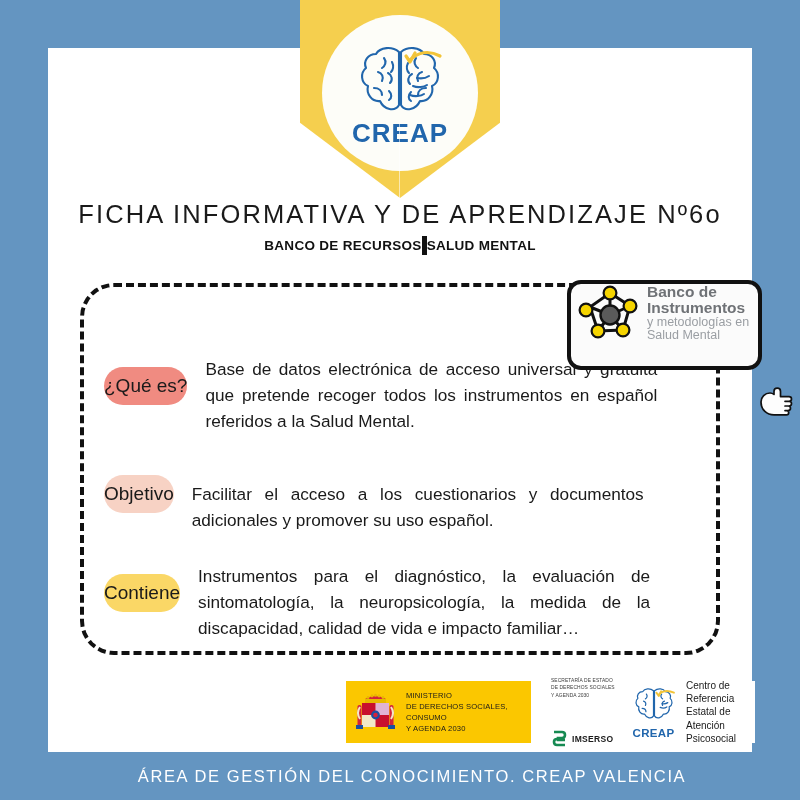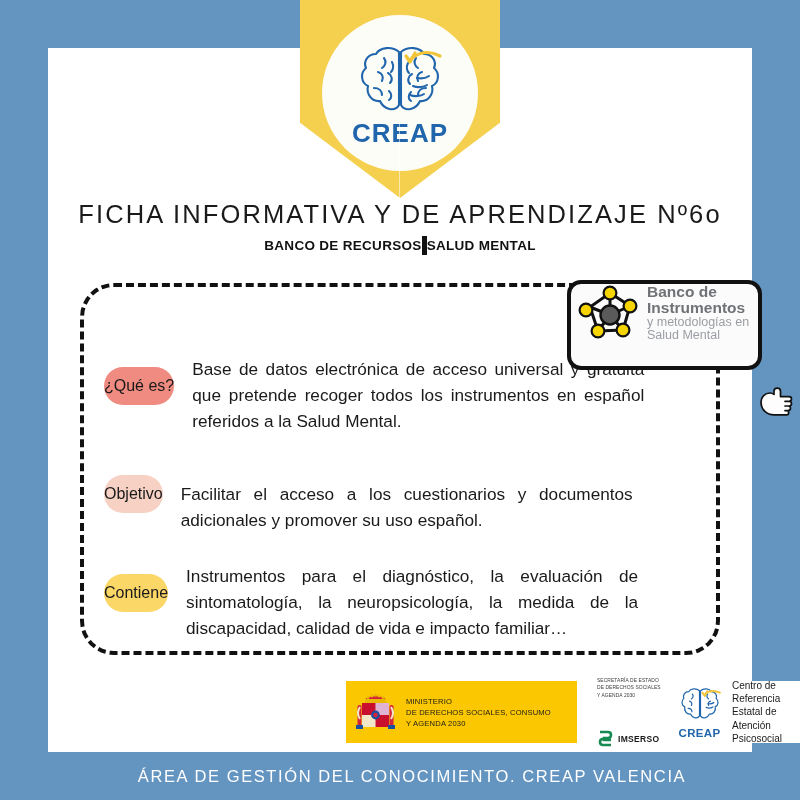--- a/index.html
+++ b/index.html
@@ -111,21 +111,21 @@
   .row {
     position: absolute;
     display: flex; align-items: flex-start;
     z-index: 6;
   }
   .pill {
     flex: 0 0 136px;
     height: 38px;
     border-radius: 19px;
     display: flex; align-items: center; justify-content: center;
-    font-size: 16px; color: #1a1a1a;
+    font-size: 19px; color: #1a1a1a;
   }
   .pill-wrap { padding-top: 0; }
   .body-text {
     width: 452px;
     margin-left: 18px;
     font-size: 17.2px;
     line-height: 1.52;
     color: #1a1a1a;
     text-align: justify;
     text-justify: inter-word;
@@ -149,21 +149,21 @@
   
   #footer-logos {
     position: absolute;
     left: 346px; top: 681px;
     height: 62px;
     display: flex; align-items: stretch;
     z-index: 6;
   }
   #min-block {
     background: #fbc700;
-    width: 231px;
+    width: 185px;
     display: flex; align-items: center;
     padding-left: 8px;
   }
   #min-block .flag { width: 43px; height: 43px; flex: 0 0 43px; }
   #min-block .min-txt {
     margin-left: 9px;
     font-size: 7.6px; line-height: 1.45; color: #1a1a1a;
     letter-spacing: .18px;
   }
   #sec-block {

